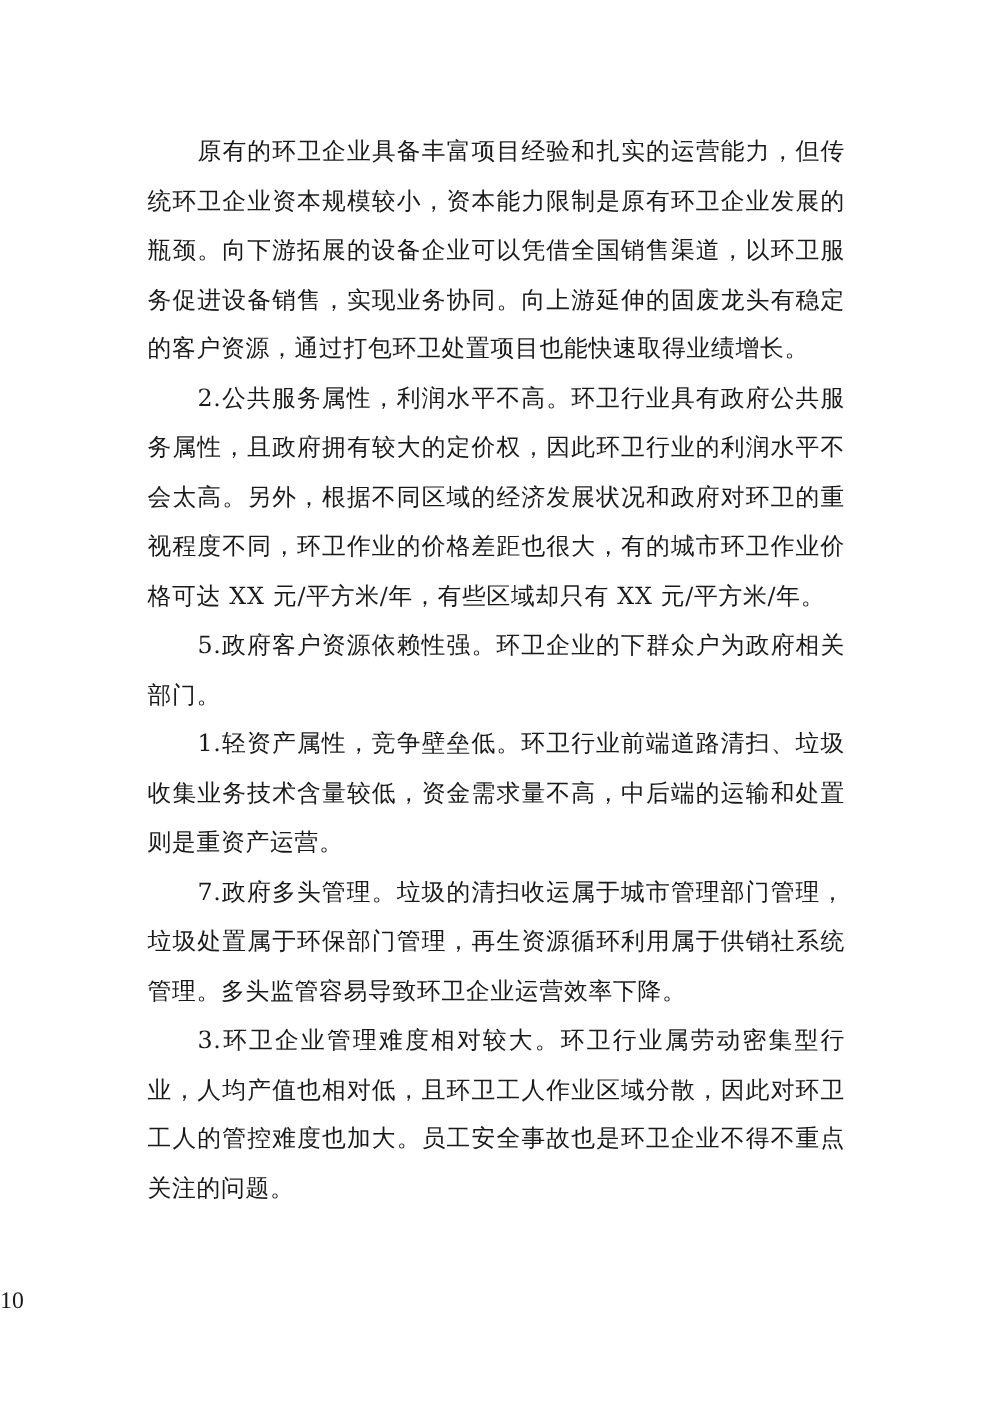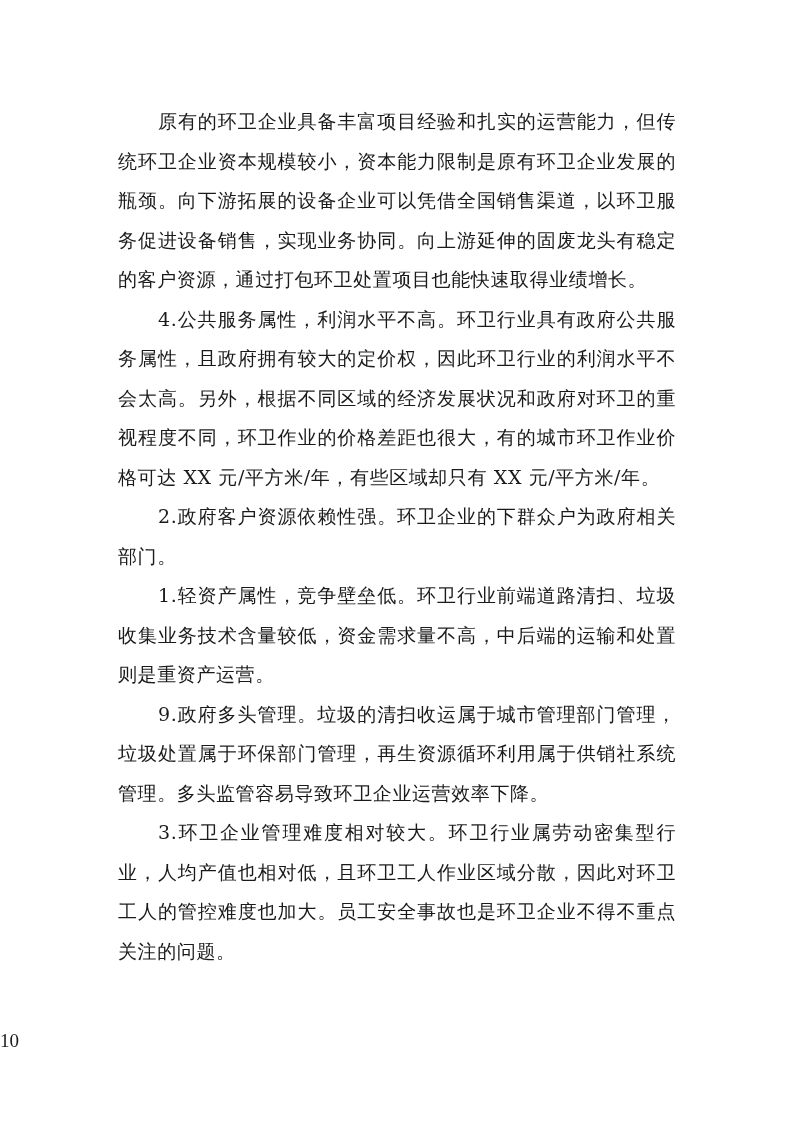--- a/index.html
+++ b/index.html
@@ -48,20 +48,20 @@
       font-family: "Liberation Serif", "DejaVu Serif", serif;
       color: #1a1a1a;
     }
   </style>
 </head>
 <body>
 
 <div class="page">
   <div class="content">
     <p class="para">原有的环卫企业具备丰富项目经验和扎实的运营能力，但传统环卫企业资本规模较小，资本能力限制是原有环卫企业发展的瓶颈。向下游拓展的设备企业可以凭借全国销售渠道，以环卫服务促进设备销售，实现业务协同。向上游延伸的固废龙头有稳定的客户资源，通过打包环卫处置项目也能快速取得业绩增长。</p>
-    <p class="para">4.公共服务属性，利润水平不高。环卫行业具有政府公共服务属性，且政府拥有较大的定价权，因此环卫行业的利润水平不会太高。另外，根据不同区域的经济发展状况和政府对环卫的重视程度不同，环卫作业的价格差距也很大，有的城市环卫作业价格可达 XX 元/平方米/年，有些区域却只有 XX 元/平方米/年。</p>
-    <p class="para">2.政府客户资源依赖性强。环卫企业的下群众户为政府相关部门。</p>
+    <p class="para">2.公共服务属性，利润水平不高。环卫行业具有政府公共服务属性，且政府拥有较大的定价权，因此环卫行业的利润水平不会太高。另外，根据不同区域的经济发展状况和政府对环卫的重视程度不同，环卫作业的价格差距也很大，有的城市环卫作业价格可达 XX 元/平方米/年，有些区域却只有 XX 元/平方米/年。</p>
+    <p class="para">5.政府客户资源依赖性强。环卫企业的下群众户为政府相关部门。</p>
     <p class="para">1.轻资产属性，竞争壁垒低。环卫行业前端道路清扫、垃圾收集业务技术含量较低，资金需求量不高，中后端的运输和处置则是重资产运营。</p>
-    <p class="para">9.政府多头管理。垃圾的清扫收运属于城市管理部门管理，垃圾处置属于环保部门管理，再生资源循环利用属于供销社系统管理。多头监管容易导致环卫企业运营效率下降。</p>
+    <p class="para">7.政府多头管理。垃圾的清扫收运属于城市管理部门管理，垃圾处置属于环保部门管理，再生资源循环利用属于供销社系统管理。多头监管容易导致环卫企业运营效率下降。</p>
     <p class="para">3.环卫企业管理难度相对较大。环卫行业属劳动密集型行业，人均产值也相对低，且环卫工人作业区域分散，因此对环卫工人的管控难度也加大。员工安全事故也是环卫企业不得不重点关注的问题。</p>
   </div>
   <div class="page-number">10</div>
 </div>
 
 </body></html>

